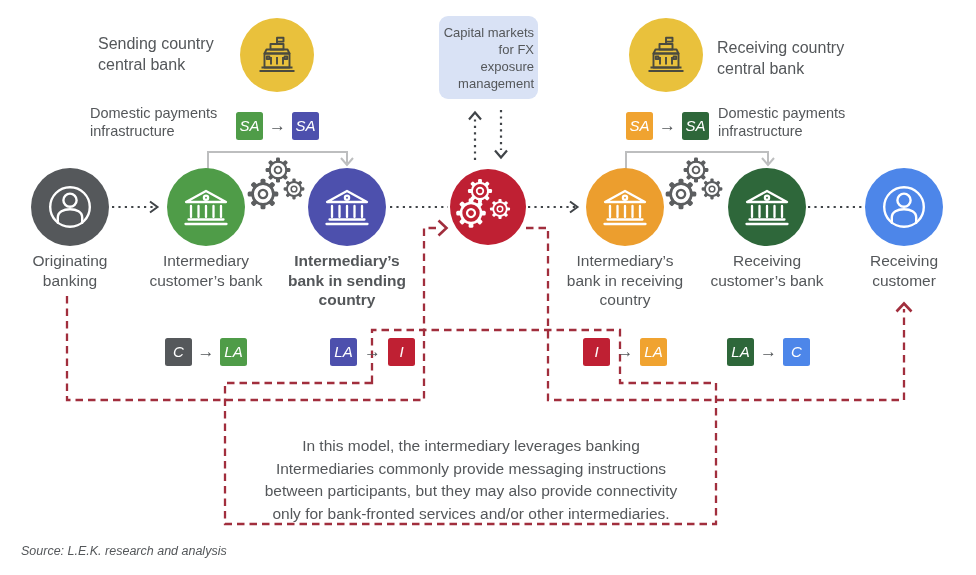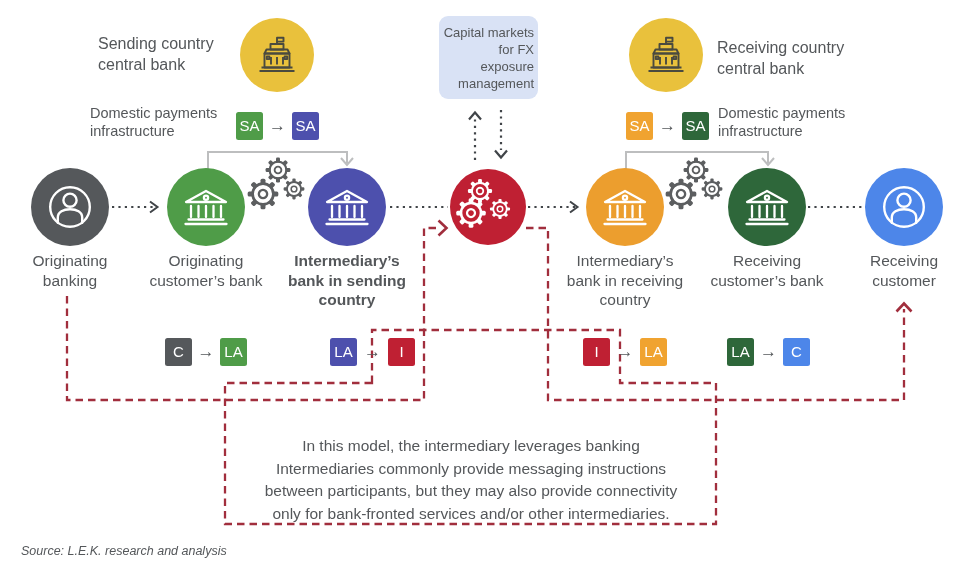--- a/index.html
+++ b/index.html
@@ -17,21 +17,21 @@
   .domestic-label{font-size:14.5px;line-height:17.5px;}
   .capital-box{
     border-radius:9px;text-align:right;font-size:13px;line-height:17px;
     display:flex;align-items:center;justify-content:center;padding:0 4px;box-sizing:border-box;
   }
   .node-label{
     position:absolute;top:251px;text-align:center;font-size:15.5px;line-height:19.5px;width:130px;
   }
   .badge{
     position:absolute;width:27px;height:28px;border-radius:2.5px;color:#ffffff;
-    font-size:15px;line-height:28px;text-align:center;
+    font-size:15px;line-height:28px;text-align:center;font-style:italic;
   }
   .arrow-glyph{
     position:absolute;font-size:17px;text-align:center;height:28px;line-height:28px;
   }
   .annotation-text{
     position:absolute;left:228px;top:435px;width:486px;text-align:center;
     font-size:15.5px;line-height:22.5px;
   }
   .source-note{position:absolute;left:21px;top:544px;font-size:12.5px;font-style:italic;}
   .gear-cluster{position:absolute;}
@@ -193,21 +193,21 @@
         <use href="#icon-temple"></use>
       </svg>
   </div>
   <div class="node-circle" style="left: 865px; top: 168px; width: 78px; height: 78px; background-color: rgb(77, 134, 233);">
     <svg width="48" height="48">
         <use href="#icon-person"></use>
       </svg>
   </div>
 
   <div class="node-label" style="left:5px;">Originating banking</div>
-  <div class="node-label" style="left:141px;">Originating customer’s bank</div>
+  <div class="node-label" style="left:141px;">Intermediary customer’s bank</div>
   <div class="node-label" style="left:282px;font-weight:bold;">Intermediary’s bank in sending country</div>
   <div class="node-label" style="left:560px;">Intermediary’s bank in receiving country</div>
   <div class="node-label" style="left:702px;">Receiving customer’s bank</div>
   <div class="node-label" style="left:839px;">Receiving customer</div>
 
   <div class="badge" style="left: 165px; top: 338px; background-color: rgb(85, 88, 91);">C</div>
   <div class="arrow-glyph" style="left:192px;top:338px;width:28px;">→</div>
   <div class="badge" style="left: 220px; top: 338px; background-color: rgb(79, 156, 72);">LA</div>
 
   <div class="badge" style="left: 330px; top: 338px; background-color: rgb(77, 80, 173);">LA</div>

